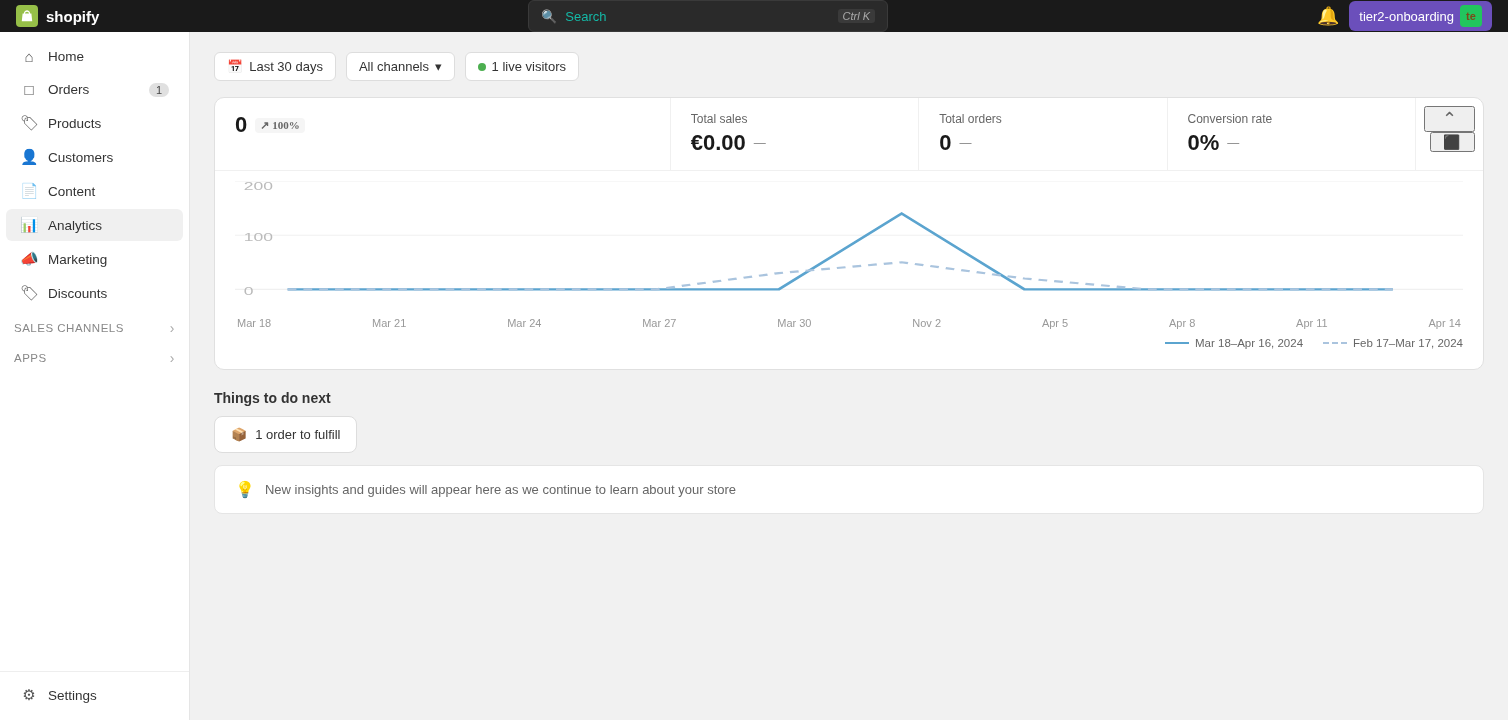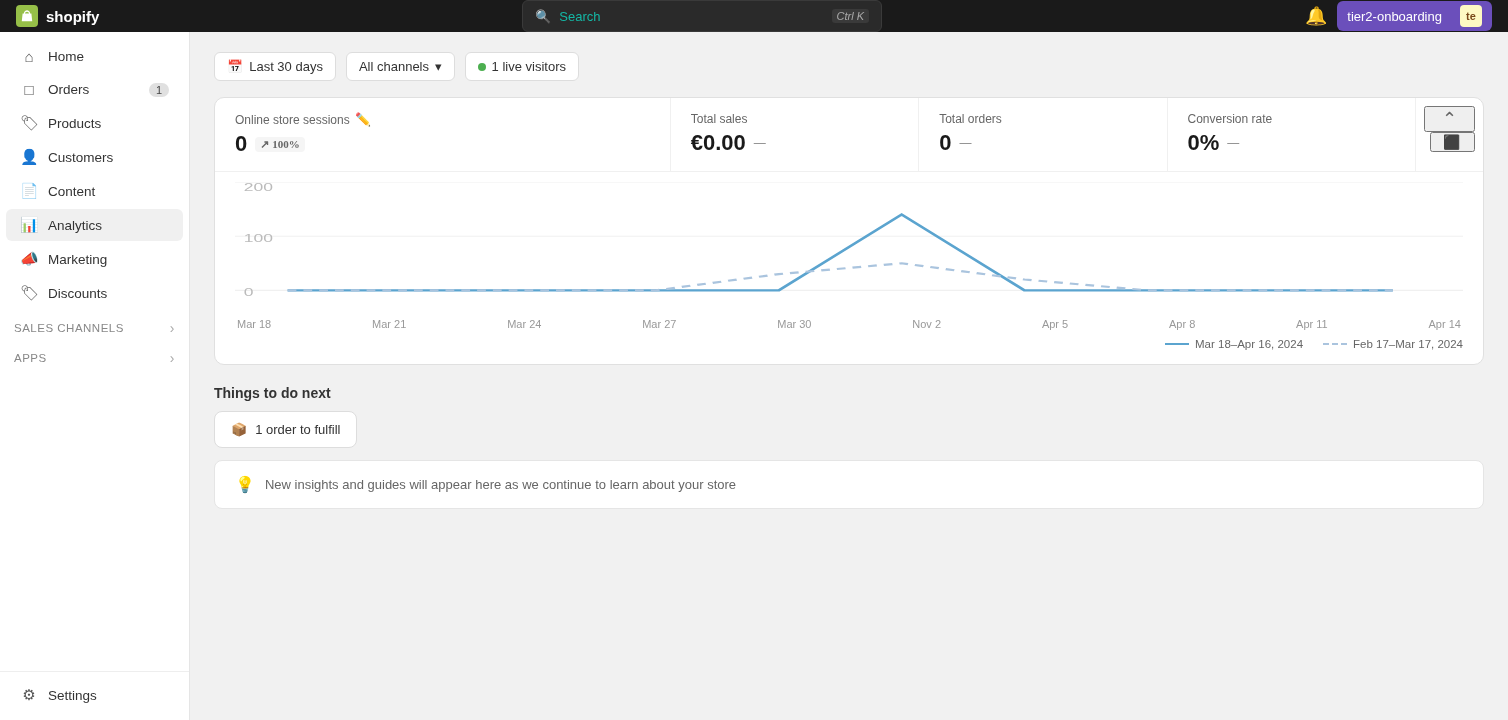--- a/index.html
+++ b/index.html
@@ -45,23 +45,23 @@
     .user-btn {
       background: #6b4fbb;
       border-radius: 6px;
       padding: 4px 10px;
       color: #fff;
       font-size: 13px;
       border: none;
       cursor: pointer;
       display: flex;
       align-items: center;
-      gap: 18px;
-    }
-    .user-avatar { width: 22px; height: 22px; background: #fef9c3; border-radius: 4px; display: flex; align-items: center; justify-content: center; font-size: 11px; font-weight: 700; color: #7a4a1a; }
+      gap: 6px;
+    }
+    .user-avatar { width: 22px; height: 22px; background: #22c55e; border-radius: 4px; display: flex; align-items: center; justify-content: center; font-size: 11px; font-weight: 700; color: #7a4a1a; }
 
     
     .layout { display: flex; flex: 1; overflow: hidden; }
 
     
     .sidebar {
       width: 190px;
       background: #fff;
       border-right: 1px solid #e5e5e5;
       display: flex;
@@ -148,21 +148,21 @@
     .stat-block.wide { flex: 2; }
     .stat-label { font-size: 12px; color: #666; margin-bottom: 4px; display: flex; align-items: center; gap: 6px; }
     .stat-label .edit-icon { color: #aaa; font-size: 13px; cursor: pointer; }
     .stat-value { font-size: 22px; font-weight: 600; color: #1a1a1a; display: flex; align-items: center; gap: 8px; }
     .stat-value .sub { font-size: 12px; color: #888; font-weight: 400; }
     .stat-value .pct-badge { font-size: 11px; background: #f5f5f5; border-radius: 4px; padding: 1px 5px; color: #666; font-family: Liberation Serif, serif; }
     .collapse-btn { margin-left: auto; display: flex; align-items: center; padding: 0 16px; cursor: pointer; color: #666; font-size: 18px; }
     .export-btn { padding: 0 12px; color: #666; font-size: 14px; cursor: pointer; }
 
     
-    .chart-area { padding: 10px 20px 10px; position: relative; }
+    .chart-area { padding: 10px 20px 16px; position: relative; }
     .chart-svg { width: 100%; height: 130px; }
     .chart-labels { display: flex; justify-content: space-between; padding: 0 2px; font-size: 11px; color: #999; margin-top: 2px; }
     .chart-legend { display: flex; justify-content: flex-end; align-items: flex-start; gap: 20px; padding: 8px 0 4px; font-size: 11.5px; color: #666; }
     .legend-item { display: flex; align-items: center; gap: 6px; }
     .legend-line { width: 24px; height: 2px; background: #5ba4cf; }
     .legend-line.dashed { background: none; border-top: 2px dashed #aac4de; }
 
     
     .section-title { font-size: 14px; font-weight: 600; color: #333; margin-bottom: 10px; }
     .todo-btn {
@@ -288,24 +288,20 @@
       </button>
       <button class="filter-btn">
         <span class="dot"></span>
         <span>1 live visitors</span>
       </button>
     </div>
 
     <div class="stats-card">
       <div class="stats-header">
         <div class="stat-block wide">
-          <div class="stat-label">
-            <span>Online store sessions</span>
-            <span class="edit-icon">✏️</span>
-          </div>
           <div class="stat-value">
             <span>0</span>
             <span class="pct-badge">↗ 100%</span>
           </div>
         </div>
         <div class="stat-block">
           <div class="stat-label">
             <span>Total sales</span>
           </div>
           <div class="stat-value">

